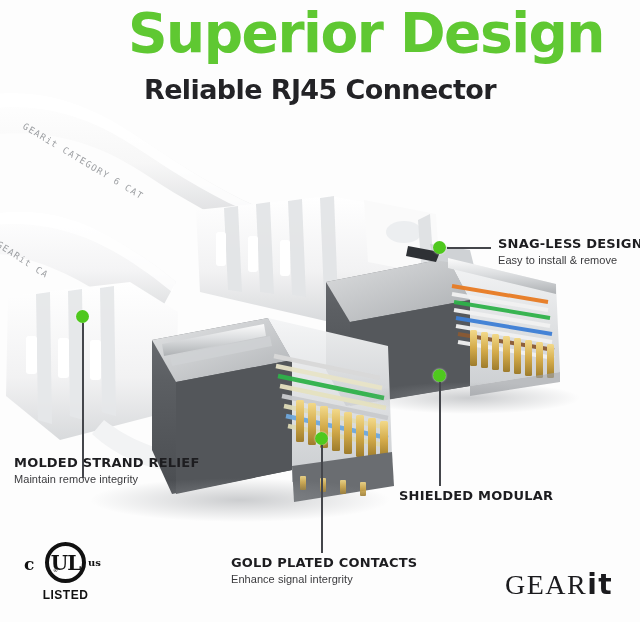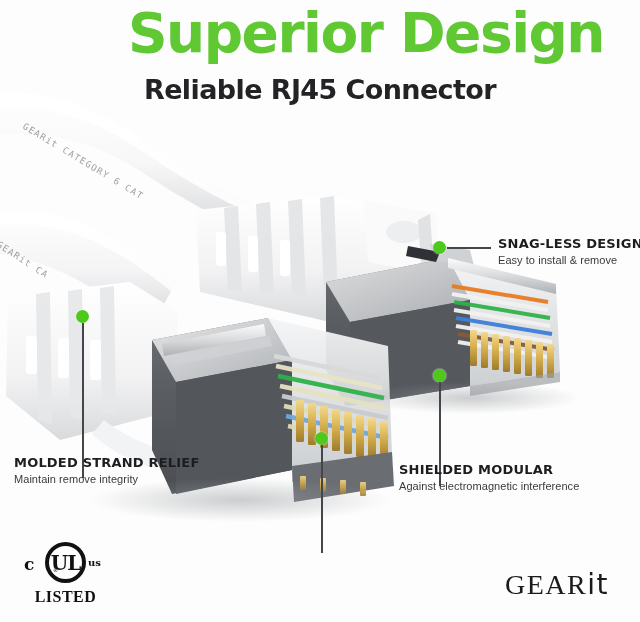--- a/index.html
+++ b/index.html
@@ -67,33 +67,33 @@
   .ul-c{
     position:absolute;left:6px;top:14px;font-size:17px;font-weight:bold;color:#111;
     font-family:"DejaVu Serif",serif;
   }
   .ul-us{
     position:absolute;left:70px;top:17px;font-size:10px;font-weight:bold;color:#111;
     font-family:"DejaVu Serif",serif;
   }
   .ul-listed{
     position:absolute;left:0;top:48px;width:95px;text-align:center;
-    font-size:16px;font-weight:bold;color:#111;letter-spacing:0.5px;
-    font-family:Liberation Serif, serif;
+    font-size:12px;font-weight:bold;color:#111;letter-spacing:0.5px;
+    font-family:Liberation Sans, sans-serif;
   }
 
   
   .logo{
     position:absolute;left:505px;top:568px;
     font-size:28px;color:#1b1b1e;letter-spacing:1.5px;
     font-family:"DejaVu Sans",sans-serif;
     white-space:nowrap;
   }
   .logo .g1{font-weight:normal;font-family:Liberation Serif, serif;}
-  .logo .g2{font-weight:normal;}
+  .logo .g2{font-weight:bold;}
 
   
   .art{position:absolute;left:0;top:0;width:640px;height:622px;}
   svg.art-svg{position:absolute;left:0;top:0;}
 </style>
 </head>
 <body>
 
 <div id="stage">
 
@@ -285,26 +285,29 @@
 
   <div class="dot" style="left:76px;top:310px;"></div>
   <div class="lead-v" style="left:82px;top:323px;height:155px;"></div>
   <div class="callout" style="left:14px;top:456px;">
     <div class="co-title">MOLDED STRAND RELIEF</div>
     <div class="co-sub">Maintain remove integrity</div>
   </div>
 
   <div class="dot" style="left:315px;top:432px;"></div>
   <div class="lead-v" style="left:321px;top:445px;height:108px;"></div>
+  <div class="callout" style="left:231px;top:556px;">
+    <div class="co-title">GOLD PLATED CONTACTS</div>
+    <div class="co-sub">Enhance signal intergrity</div>
+  </div>
 
   <div class="dot" style="left:433px;top:369px;"></div>
   <div class="lead-v" style="left:439px;top:382px;height:104px;"></div>
-  <div class="callout" style="left:399px;top:463px;">
+  <div class="callout" style="left:399px;top:489px;">
     <div class="co-title">SHIELDED MODULAR</div>
-    <div class="co-sub">Against electromagnetic interference</div>
   </div>
 
   <div class="ul-mark">
     <div class="ul-c">c</div>
     <div class="ul-circle"></div>
     <div class="ul-letters">UL</div>
     <div class="ul-reg">®</div>
     <div class="ul-us">us</div>
     <div class="ul-listed">LISTED</div>
   </div>

